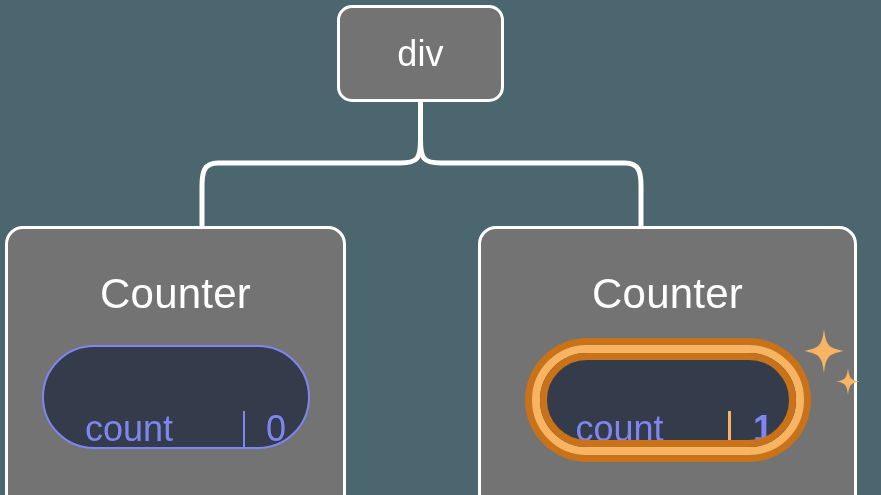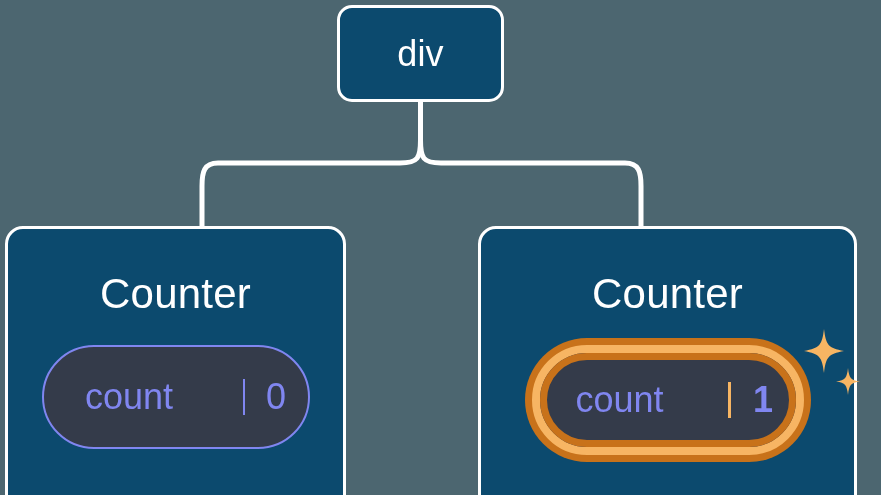--- a/index.html
+++ b/index.html
@@ -29,21 +29,21 @@
     top: 0;
     width: 881px;
     height: 495px;
     pointer-events: none;
   }
 
   
   .node-box {
     position: absolute;
     box-sizing: border-box;
-    background: #0c4a6e;
+    background: #737373;
     border: 3px solid #ffffff;
     border-radius: 18px;
   }
 
   
   #node-root {
     left: 337px;
     top: 5px;
     width: 167px;
     height: 97px;
@@ -89,21 +89,21 @@
   .pill-wrap {
     position: relative;
     margin-top: 30px;
     display: inline-block;
   }
 
   .pill {
     position: relative;
     box-sizing: border-box;
     display: flex;
-    align-items: center;
+    align-items: flex-end;
     height: 104px;
     border-radius: 52px;
     background: #343b4a;
     gap: 28px;
   }
   .pill .pill-label,
   .pill .pill-value {
     display: flex;
     align-items: center;
     justify-content: center;

